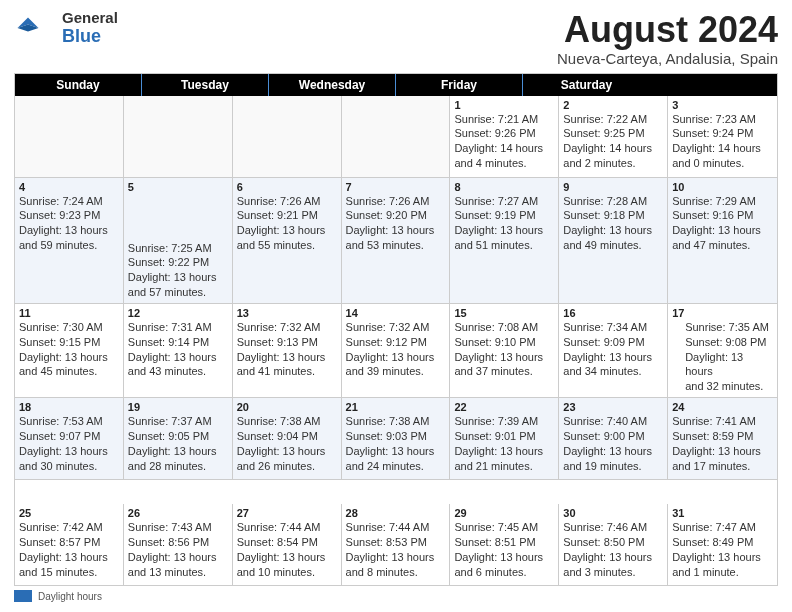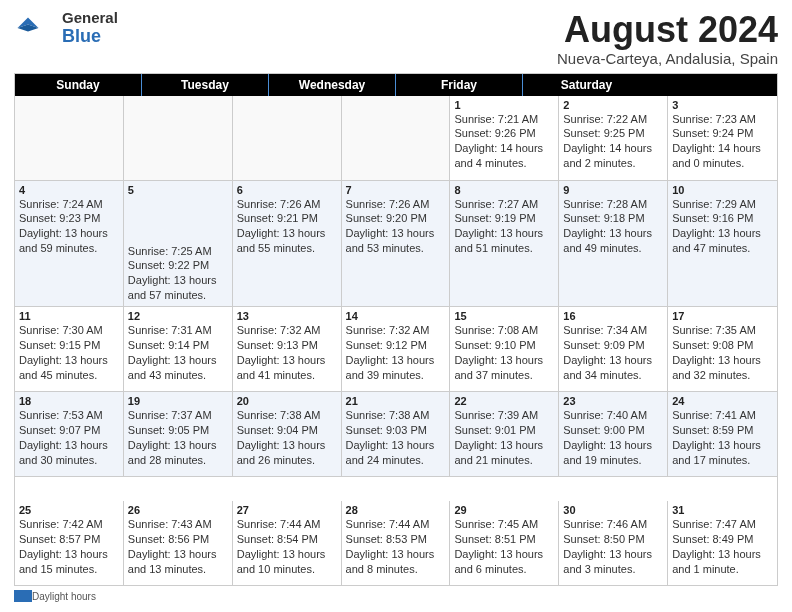--- a/index.html
+++ b/index.html
@@ -111,20 +111,21 @@
       margin-bottom: 1px;
     }
     .day-info {
       font-size: 11px;
       color: #333;
       line-height: 1.35;
     }
     .footer {
       display: flex;
       align-items: center;
+      gap: 6px;
       padding-top: 4px;
       font-size: 10px;
       color: #555;
     }
     .footer-swatch {
       width: 18px;
       height: 12px;
       background: #2a6db5;
       display: inline-block;
     }
@@ -275,21 +276,21 @@
           </div>
           <div class="cal-cell">
             <div class="day-num">16</div>
             <div class="day-info" style="white-space: pre-line;">Sunrise: 7:34 AM
 Sunset: 9:09 PM
 Daylight: 13 hours
 and 34 minutes.</div>
           </div>
           <div class="cal-cell">
             <div class="day-num">17</div>
-            <div class="day-info" style="white-space: pre-line;">Sunrise: 7:35 AM
+            <div class="day-info" style="white-space: pre-line; margin-left: 13px;">Sunrise: 7:35 AM
 Sunset: 9:08 PM
 Daylight: 13 hours
 and 32 minutes.</div>
           </div>
         </div>
         <div class="cal-week">
           <div class="cal-cell alt-row">
             <div class="day-num">18</div>
             <div class="day-info" style="white-space: pre-line;">Sunrise: 7:53 AM
 Sunset: 9:07 PM

